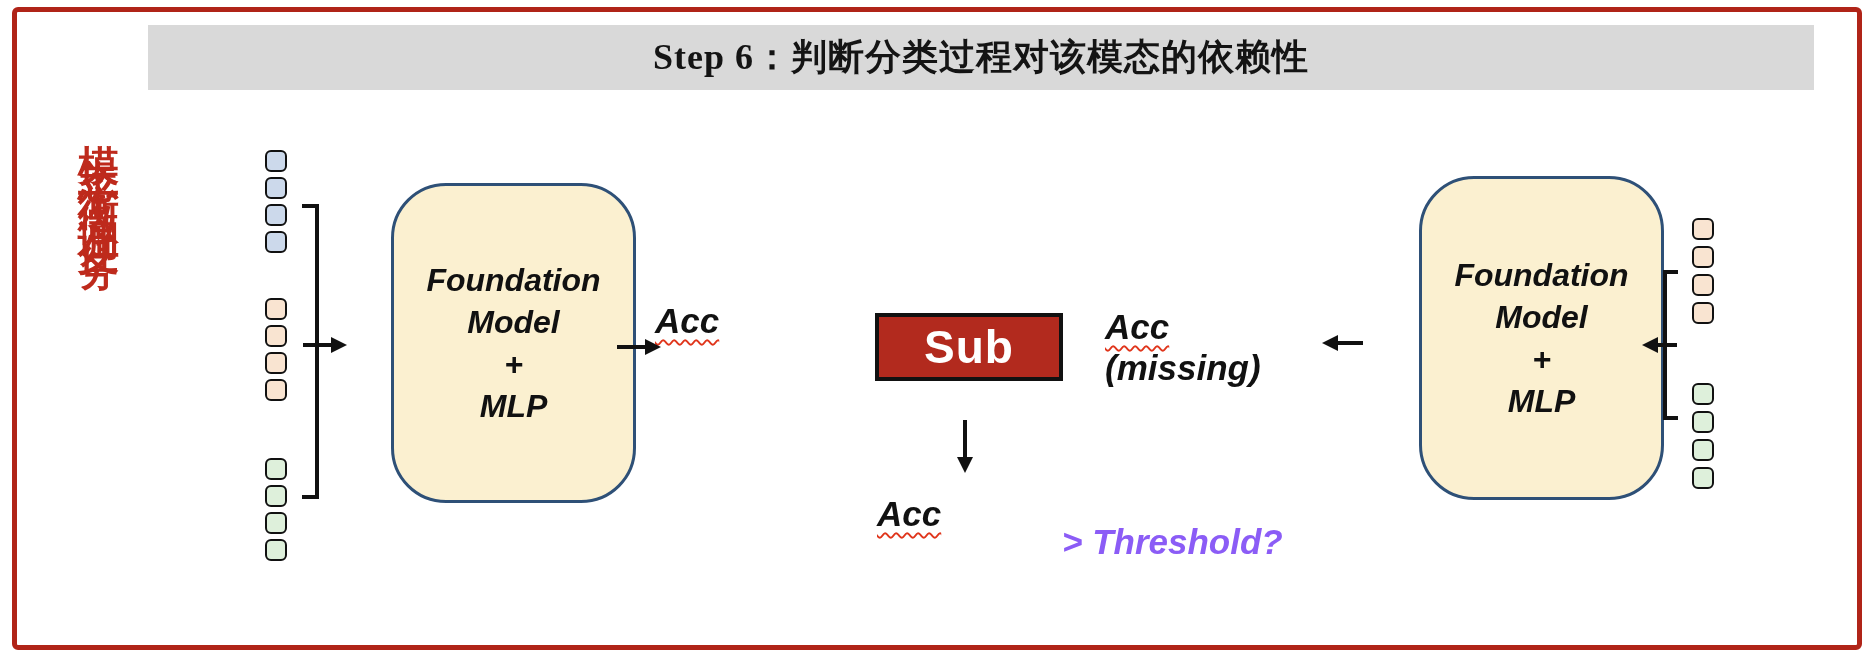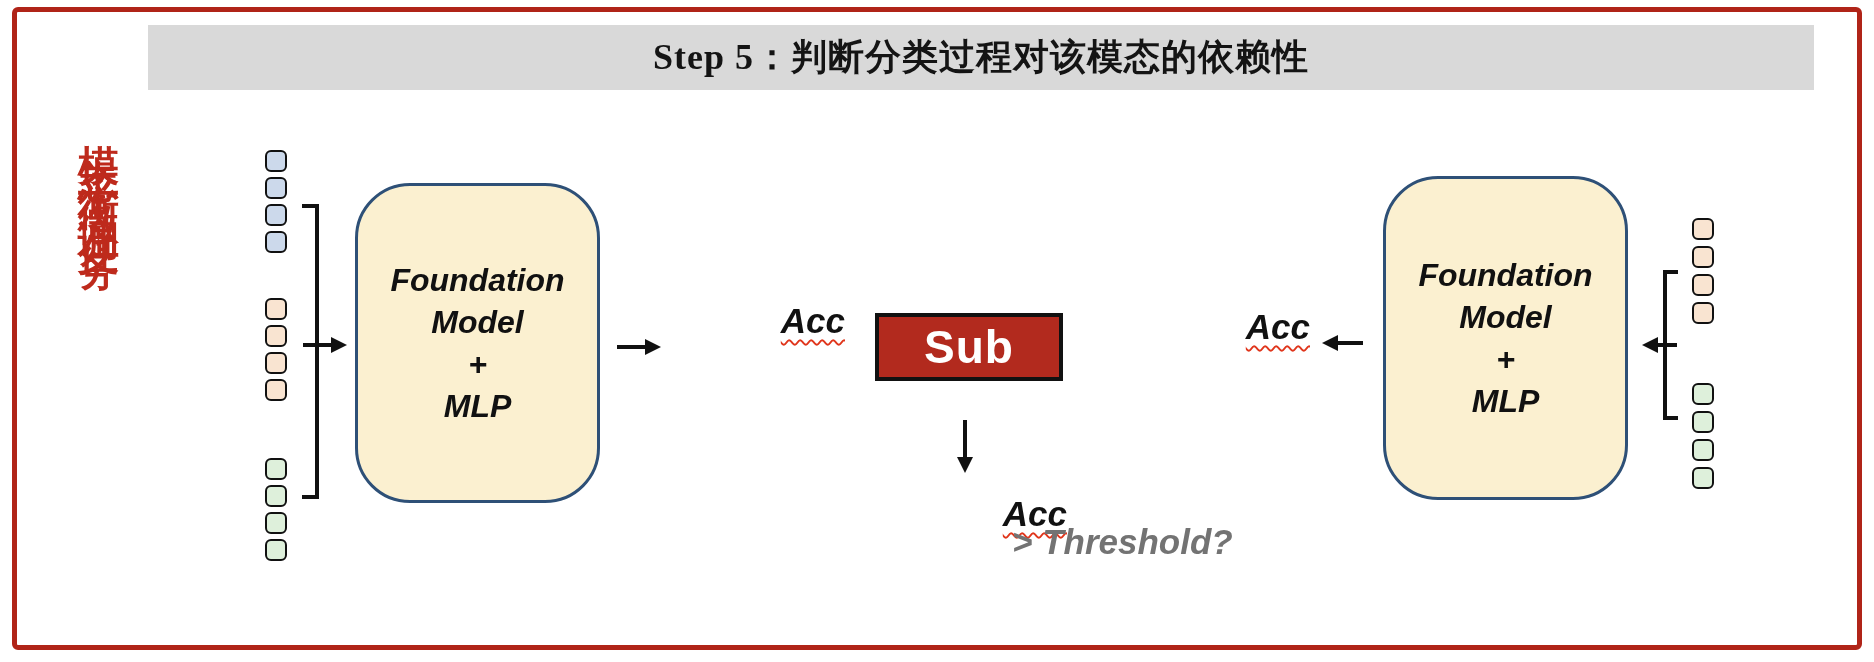--- a/index.html
+++ b/index.html
@@ -34,56 +34,57 @@
   .token-group{display:flex;flex-direction:column;}
   .tokens-left .token-group:nth-child(1){margin-bottom:40px;}
   .tokens-left .token-group:nth-child(2){margin-bottom:52px;}
   .tokens-right .token-group:nth-child(1){margin-bottom:53px;}
   .model-box{
     position:absolute;width:245px;background:#fbf0d0;border:3px solid #2e5077;
     border-radius:55px;box-sizing:border-box;
     display:flex;flex-direction:column;align-items:center;justify-content:center;
     font-weight:700;font-style:italic;font-size:32px;color:#111111;line-height:42px;
     text-align:center;
+    margin-left:36px;
   }
   .model-left{left:355px;top:183px;height:320px;}
   .model-right{left:1383px;top:176px;height:324px;}
   .sub-box{
     position:absolute;left:875px;top:313px;width:188px;height:68px;
     background:#b22a1e;border:4px solid #111111;box-sizing:border-box;
     display:flex;align-items:center;justify-content:center;
     color:#ffffff;font-weight:700;font-size:46px;letter-spacing:1px;
   }
   .acc-label{
-    position:absolute;text-align:right;font-weight:700;font-style:italic;
+    position:absolute;text-align:left;font-weight:700;font-style:italic;
     font-size:35px;color:#111111;line-height:41px;
   }
   .acc-full{left:655px;top:300px;width:190px;}
   .acc-missing{left:1105px;top:306px;width:205px;}
   .acc-gap{left:877px;top:493px;width:190px;}
   .squiggle{
     text-decoration-line:underline;text-decoration-style:wavy;
     text-decoration-color:#e0351b;text-decoration-thickness:2px;
     text-underline-offset:6px;
   }
   .threshold{
-    position:absolute;left:1012px;top:522px;font-weight:700;font-style:italic;
-    font-size:35px;color:#737373;white-space:nowrap;
+    position:absolute;left:1062px;top:522px;font-weight:700;font-style:italic;
+    font-size:35px;color:#8b5cf6;white-space:nowrap;
   }
   .overlay{position:absolute;left:0;top:0;width:1874px;height:662px;pointer-events:none;}
 </style>
 </head>
 <body>
 
 <div class="canvas">
 
   <div class="frame"></div>
 
   <div class="header">
-    <span>Step 5：判断分类过程对该模态的依赖性</span>
+    <span>Step 6：判断分类过程对该模态的依赖性</span>
   </div>
 
   <div class="side-label">模态平衡微调任务</div>
 
   <div class="tokens tokens-left" id="left-tokens">
       <div class="token-group">
         <div class="token" style="background: rgb(204, 217, 235);"></div>
         <div class="token" style="background: rgb(204, 217, 235);"></div>
         <div class="token" style="background: rgb(204, 217, 235);"></div>
         <div class="token" style="background: rgb(204, 217, 235);"></div>
@@ -133,20 +134,21 @@
   <div class="sub-box">
     <span>Sub</span>
   </div>
 
   <div class="acc-label acc-full">
     <div><span class="squiggle">Acc</span></div>
   </div>
 
   <div class="acc-label acc-missing">
     <div><span class="squiggle">Acc</span></div>
+    <div>(missing)</div>
   </div>
 
   <div class="acc-label acc-gap">
     <div><span class="squiggle">Acc</span></div>
   </div>
 
   <div class="threshold">&gt; Threshold?</div>
 
   <svg class="overlay" viewBox="0 0 1874 662">
     <defs>

